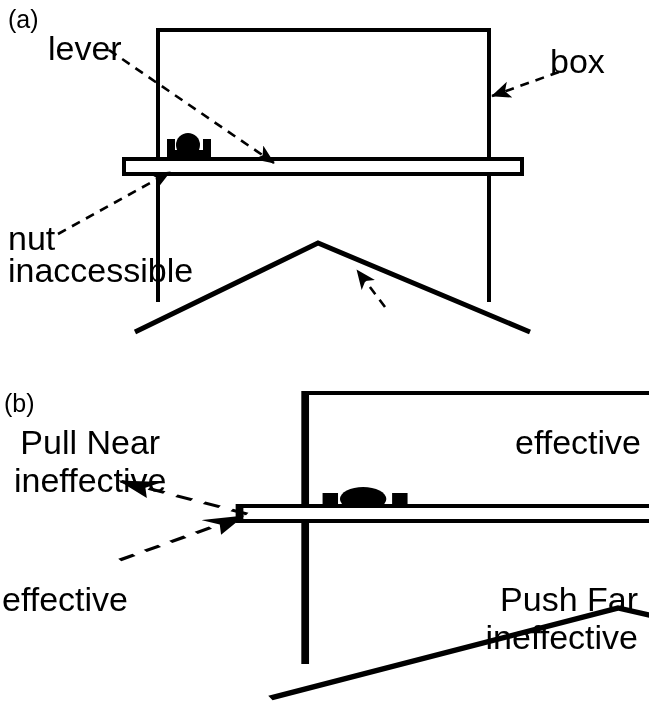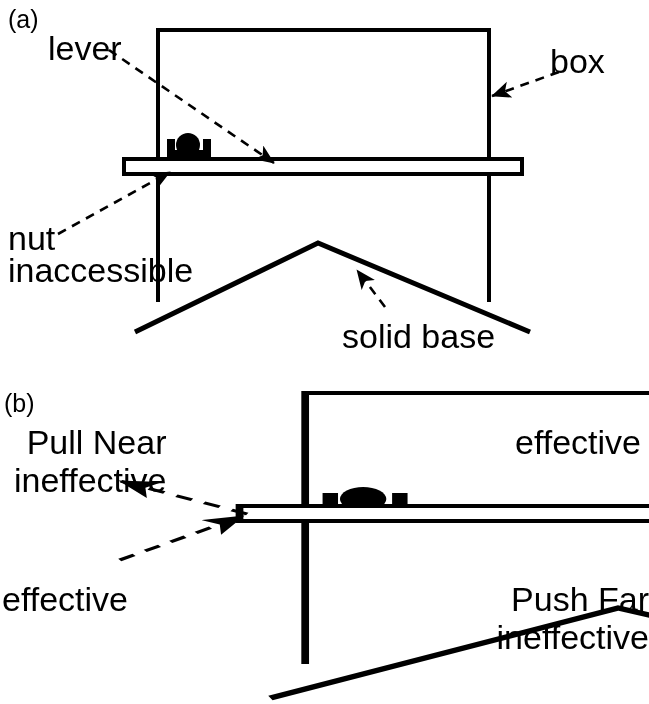--- a/index.html
+++ b/index.html
@@ -50,21 +50,21 @@
   .ann {
     font-size: 34px;
     font-weight: 400;
   }
 
   .two-line { line-height: 1.12; }
   .two-line .l1 { display: block; font-weight: 400; }
   .two-line .l2 { display: block; font-weight: 400; }
 
   .ta-right { text-align: right; }
-  .ta-left  { text-align: right; }
+  .ta-left  { text-align: center; }
 </style>
 </head>
 <body>
 
 <div id="figure-root">
 
   <div class="panel" id="panel-a">
 
     <svg class="panel-svg" width="649" height="368" viewBox="0 0 649 368">
       <defs>
@@ -104,21 +104,20 @@
     <div class="lbl panel-tag" style="left:8px; top:6px;">(a)</div>
 
     <div class="lbl ann" style="left:48px; top:30px;">lever</div>
 
     <div class="lbl ann" style="left:514px; top:43px;margin-left:36px;">box</div>
 
     <div class="lbl ann" style="left:8px; top:220px;">nut</div>
 
     <div class="lbl ann" style="left:8px; top:231px;margin-top:21px;">inaccessible</div>
 
-    <div class="lbl ann" style="left:342px; top:318px;">solid base</div>
 
   </div>
 
   <div class="panel" id="panel-b">
 
     <svg class="panel-svg" width="649" height="336" viewBox="0 0 336 336" preserveAspectRatio="none" style="width:649px;height:336px;">
       <defs>
         <marker id="arrB" markerWidth="9" markerHeight="9" refX="7.2" refY="3.2" orient="auto" markerUnits="strokeWidth">
           <path d="M0,0 L7.5,3.2 L0,6.4 L1.9,3.2 z" fill="#000"></path>
         </marker>
@@ -160,20 +159,20 @@
     </div>
 
     <div class="lbl ann two-line ta-right" style="right:8px; top:55px;">
       <span class="l2">effective</span>
     </div>
 
     <div class="lbl ann two-line ta-left" style="left:2px; top:212px;">
       <span class="l2">effective</span>
     </div>
 
-    <div class="lbl ann two-line ta-right" style="right:0; top:212px;">
+    <div class="lbl ann two-line ta-right" style="right:11px; top:212px;">
       <span class="l1">Push Far</span>
       <span class="l2">ineffective</span>
     </div>
 
   </div>
 
 </div>
 
 </body></html>

